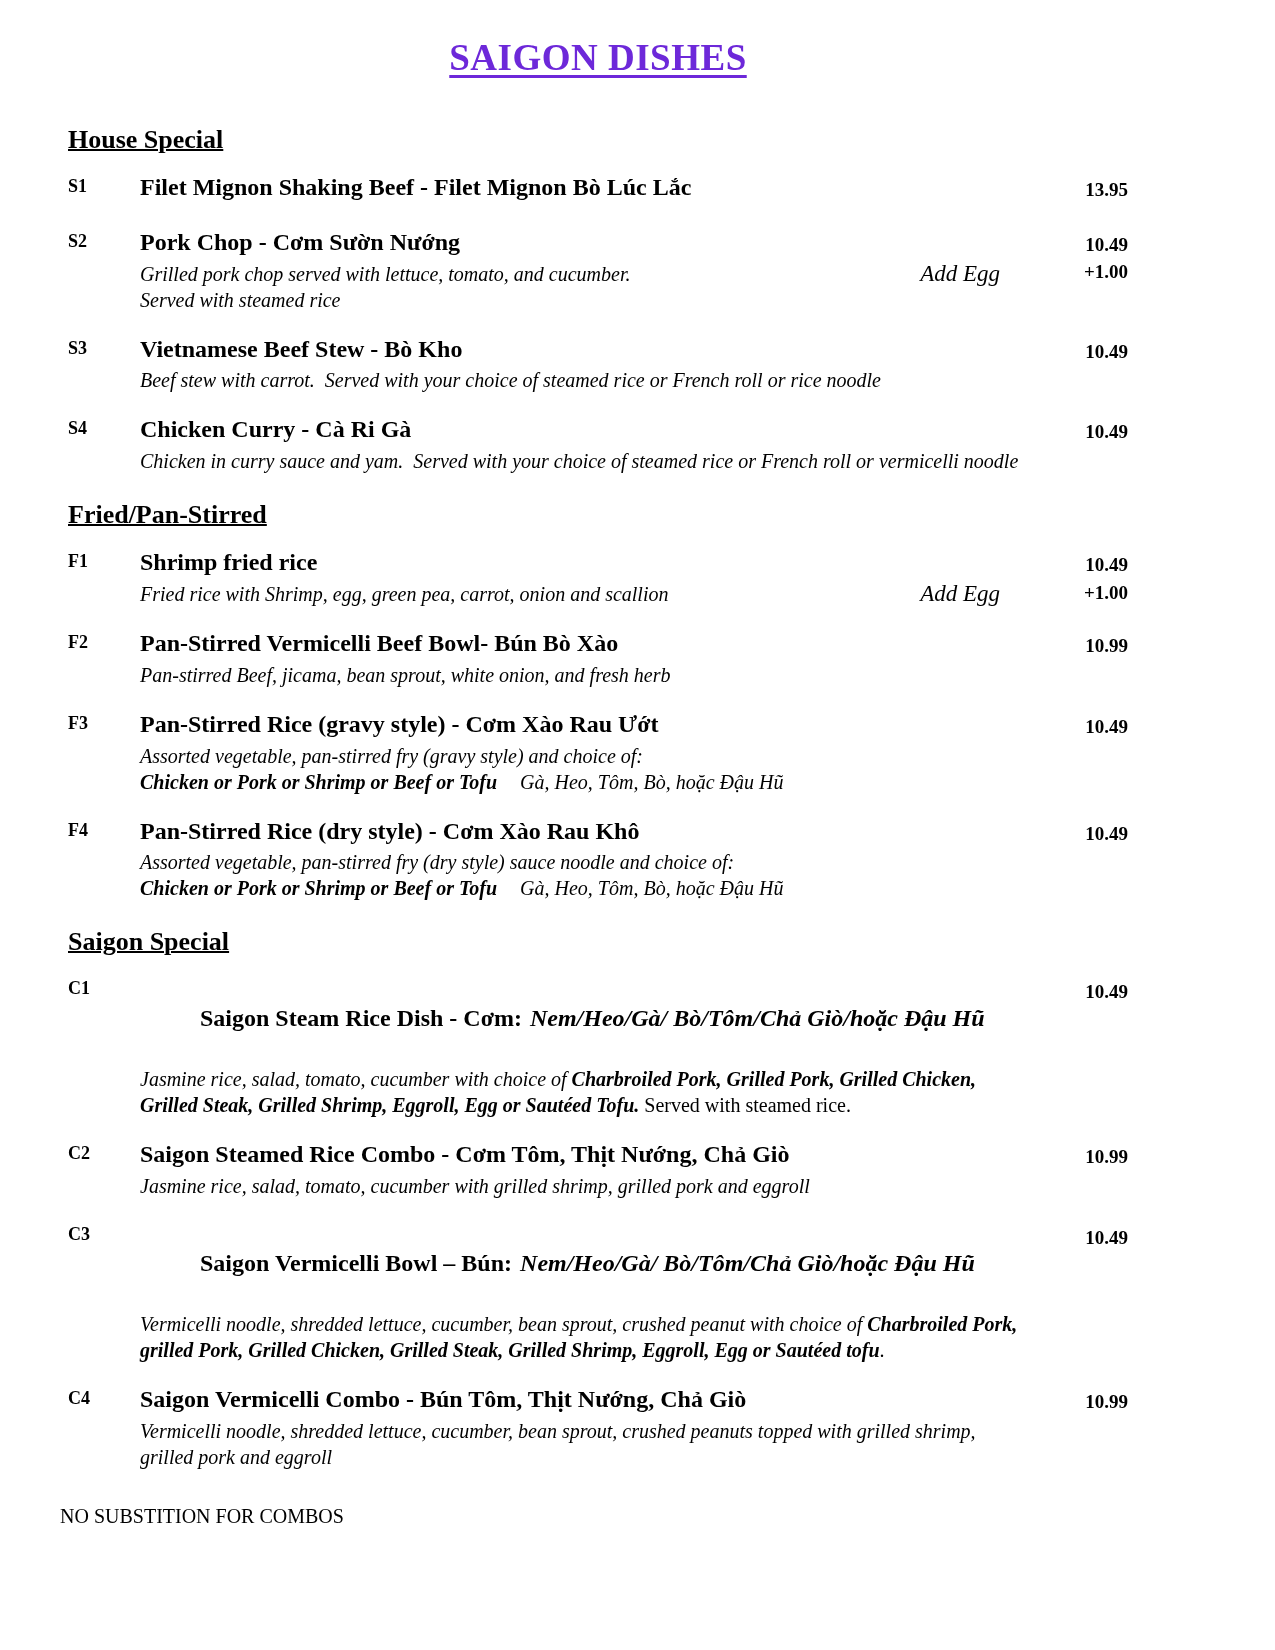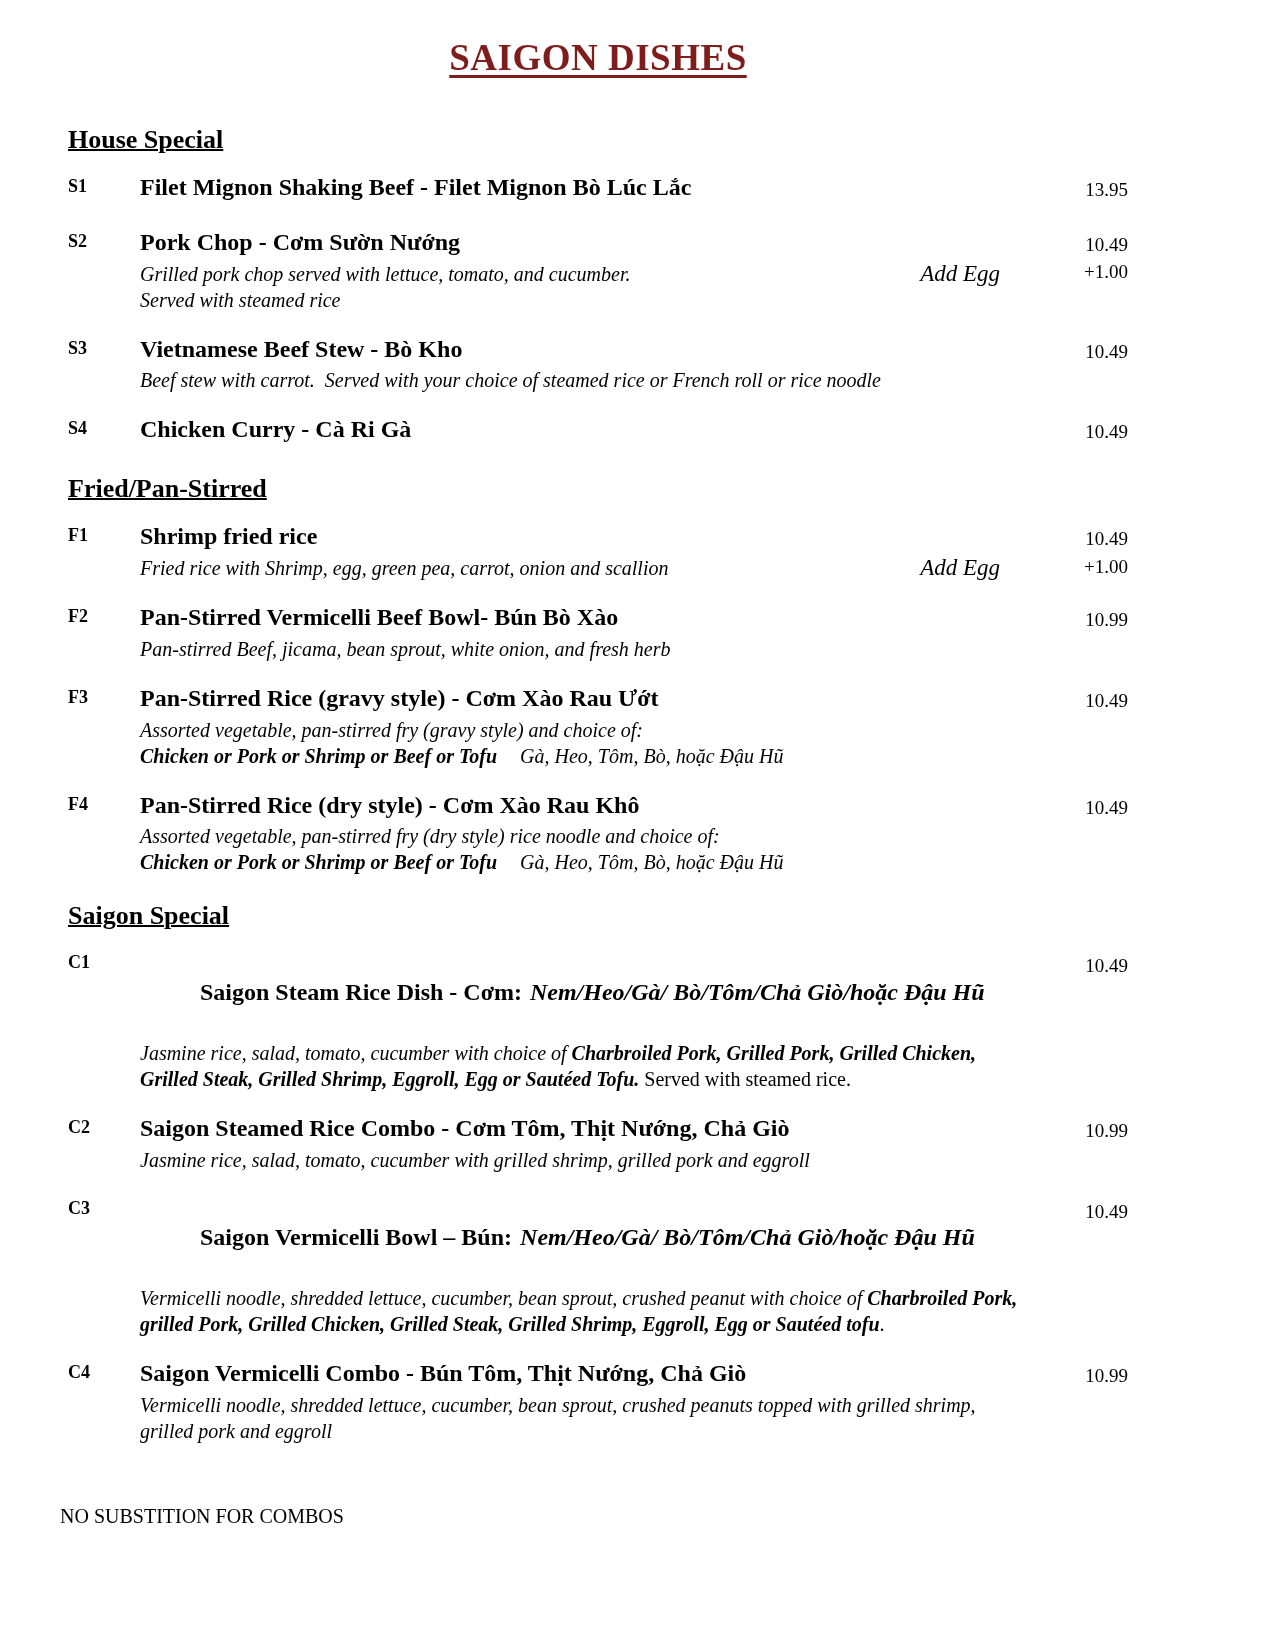--- a/index.html
+++ b/index.html
@@ -18,21 +18,21 @@
     margin: 0 auto;
     background: #ffffff;
     box-sizing: border-box;
     padding: 36px 147px 0 68px;
     overflow: hidden;
   }
   .menu-title {
     text-align: center;
     font-size: 37px;
     font-weight: bold;
-    color: #7f1d1d;
+    color: #6d28d9;
     text-decoration: underline;
     text-decoration-thickness: 3px;
     text-underline-offset: 5px;
     margin: 0 0 46px 0;
     letter-spacing: 0.5px;
   }
   .section-heading {
     font-size: 26px;
     font-weight: bold;
     text-decoration: underline;
@@ -51,21 +51,21 @@
     padding-top: 3px;
   }
   .body-col {
     flex: 1 1 auto;
     min-width: 0;
     padding-right: 14px;
   }
   .price-col {
     flex: 0 0 86px;
     text-align: right;
-    font-weight: normal;
+    font-weight: bold;
     font-size: 19px;
     padding-top: 3px;
     line-height: 1.45;
   }
   .name {
     font-weight: bold;
     font-size: 24px;
     line-height: 1.2;
     margin-bottom: 4px;
     white-space: pre-wrap;
@@ -157,20 +157,21 @@
         <div class="name">Vietnamese Beef Stew - Bò Kho</div>
         <div class="desc">Beef stew with carrot.  Served with your choice of steamed rice or French roll or rice noodle</div>
       </div>
       <div class="price-col">10.49</div>
     </div>
 
     <div class="item">
       <div class="code">S4</div>
       <div class="body-col">
         <div class="name">Chicken Curry - Cà Ri Gà</div>
+        <div class="desc">Chicken in curry sauce and yam.  Served with your choice of steamed rice or French roll or vermicelli noodle</div>
       </div>
       <div class="price-col">10.49</div>
     </div>
   </section>
 
   <section>
     <h2 class="section-heading">Fried/Pan-Stirred</h2>
 
     <div class="item">
       <div class="code">F1</div>
@@ -206,21 +207,21 @@
           <span class="choice-viet">Gà, Heo, Tôm, Bò, hoặc Đậu Hũ</span>
         </div>
       </div>
       <div class="price-col">10.49</div>
     </div>
 
     <div class="item">
       <div class="code">F4</div>
       <div class="body-col">
         <div class="name">Pan-Stirred Rice (dry style) - Cơm Xào Rau Khô</div>
-        <div class="desc">Assorted vegetable, pan-stirred fry (dry style) rice noodle and choice of:</div>
+        <div class="desc">Assorted vegetable, pan-stirred fry (dry style) sauce noodle and choice of:</div>
         <div class="choice-row">
           <span class="choice-bold">Chicken or Pork or Shrimp or Beef or Tofu</span>
           <span class="choice-viet">Gà, Heo, Tôm, Bò, hoặc Đậu Hũ</span>
         </div>
       </div>
       <div class="price-col">10.49</div>
     </div>
   </section>
 
   <section>

